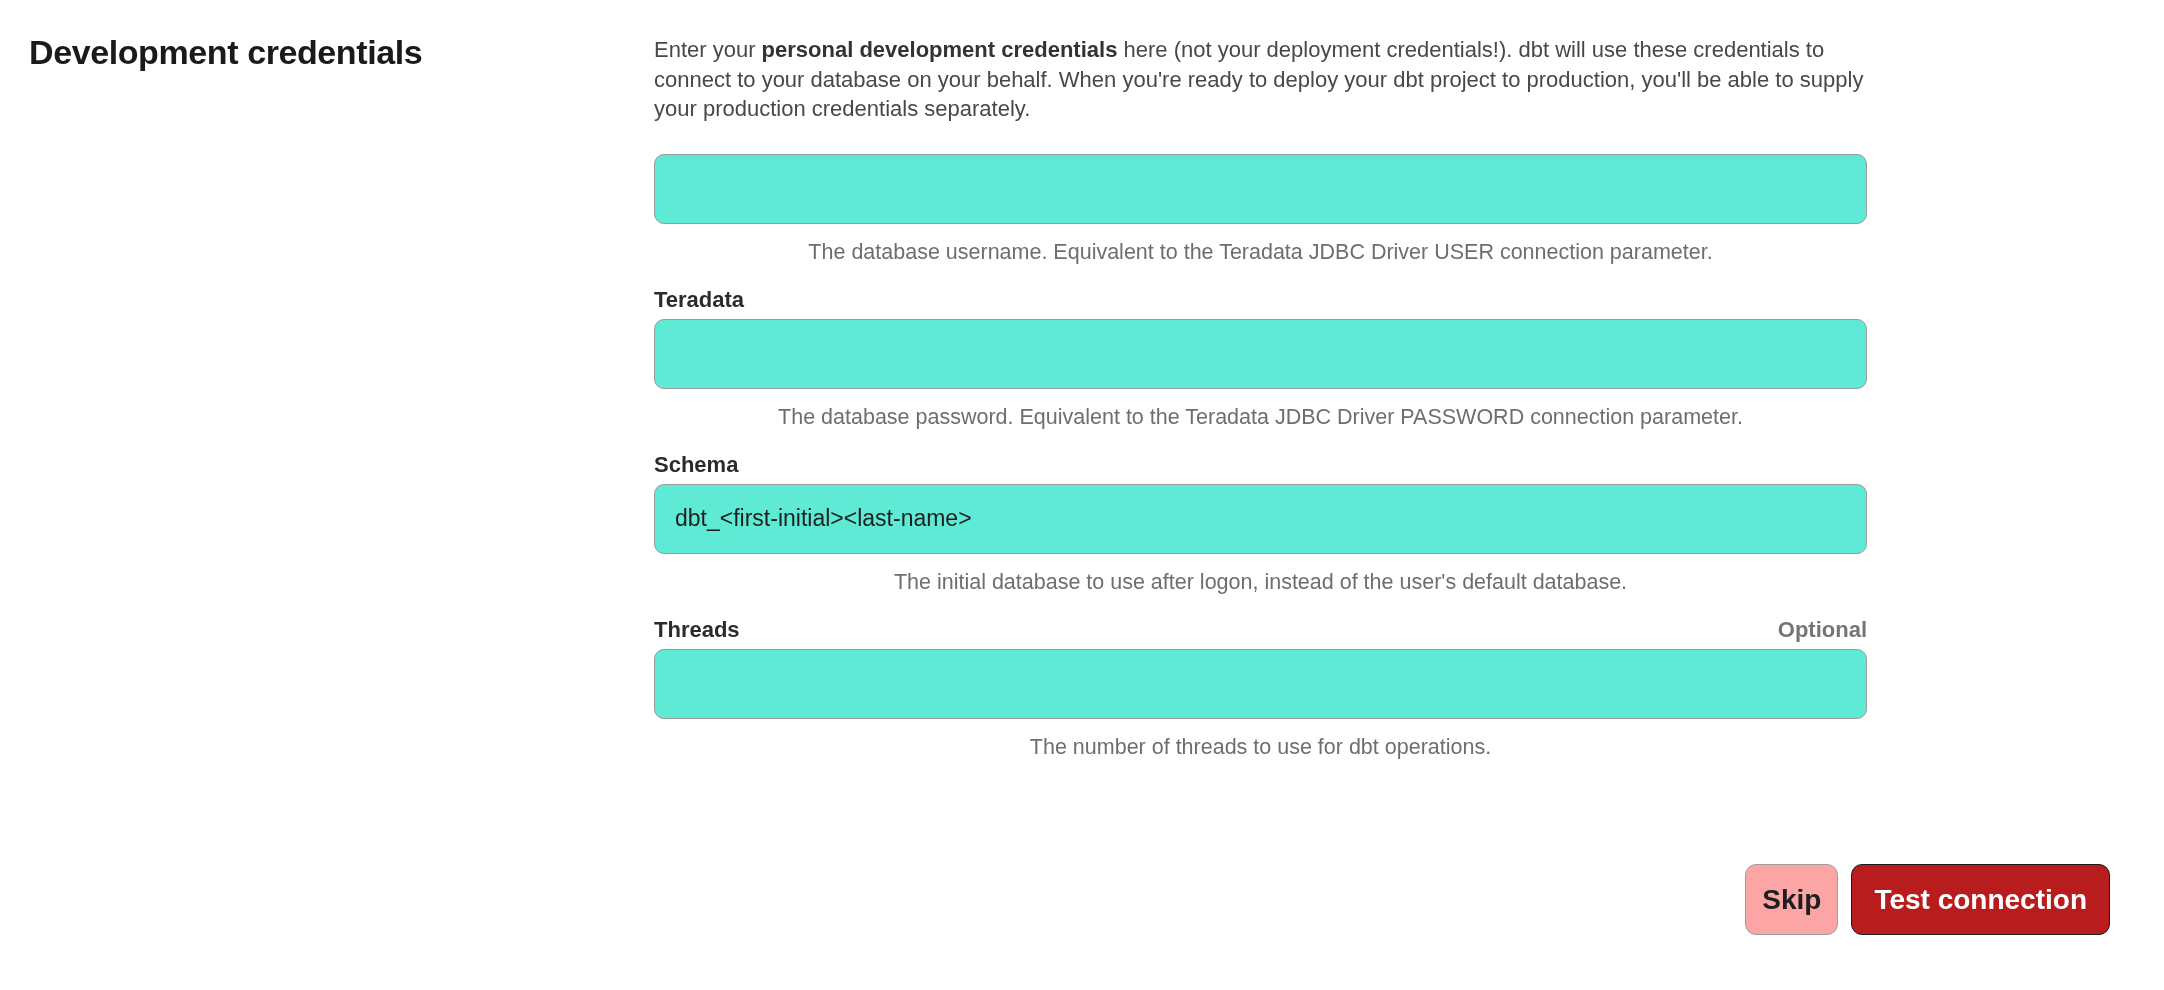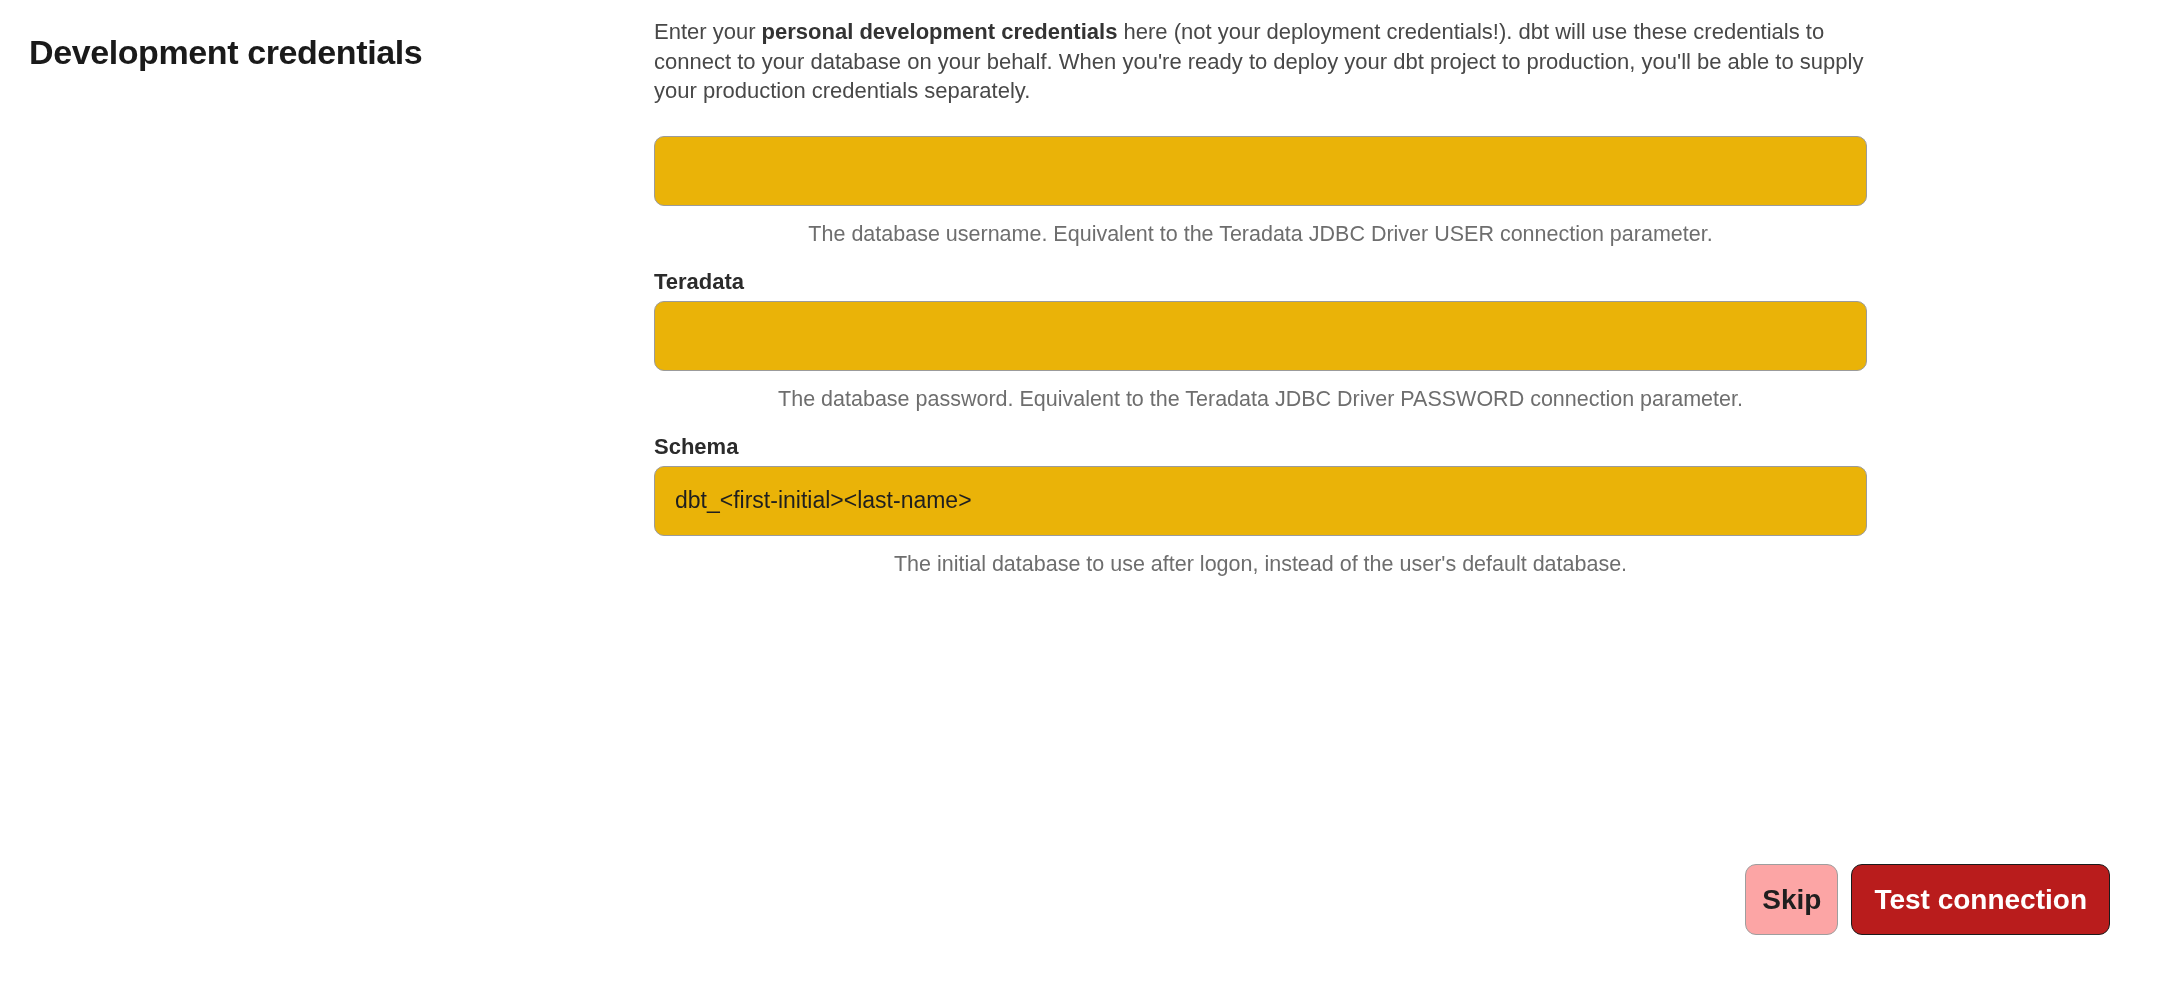--- a/index.html
+++ b/index.html
@@ -25,21 +25,21 @@
   }
 
   .form-col {
     position: absolute;
     left: 654px;
     top: 0;
     width: 1213px;
   }
 
   .intro {
-    margin-top: 17px;
+    margin-top: 35px;
     margin-bottom: 30px;
     font-size: 22px;
     line-height: 29.5px;
     color: #484848;
   }
   .intro strong { font-weight: 700; color: #333333; }
 
   .field { margin-bottom: 20px; }
 
   .label-row {
@@ -59,21 +59,21 @@
     font-size: 22px;
     font-weight: 600;
     color: #757575;
     line-height: 28px;
   }
 
   .text-input {
     display: block;
     width: 100%;
     height: 70px;
-    background: #eab308;
+    background: #5eead4;
     border: 1px solid #9b9b9b;
     border-radius: 10px;
     padding: 0 20px;
     font-family: "Liberation Sans", "DejaVu Sans", sans-serif;
     font-size: 23px;
     color: #1f1f1f;
     outline: none;
   }
 
   .helper-text {
@@ -139,20 +139,28 @@
     </div>
 
     <div class="field">
       <div class="label-row">
         <label class="field-label">Schema</label>
       </div>
       <input type="text" class="text-input" value="dbt_&lt;first-initial&gt;&lt;last-name&gt;" style="">
       <p class="helper-text">The initial database to use after logon, instead of the user's default database.</p>
     </div>
 
+    <div class="field">
+      <div class="label-row">
+        <label class="field-label">Threads</label>
+        <span class="optional-badge">Optional</span>
+      </div>
+      <input type="text" class="text-input" value="" style="">
+      <p class="helper-text">The number of threads to use for dbt operations.</p>
+    </div>
 
   </div>
 
   <div class="footer-actions">
     <button class="btn btn-secondary">Skip</button>
     <button class="btn btn-primary">Test connection</button>
   </div>
 
 </div>
 

